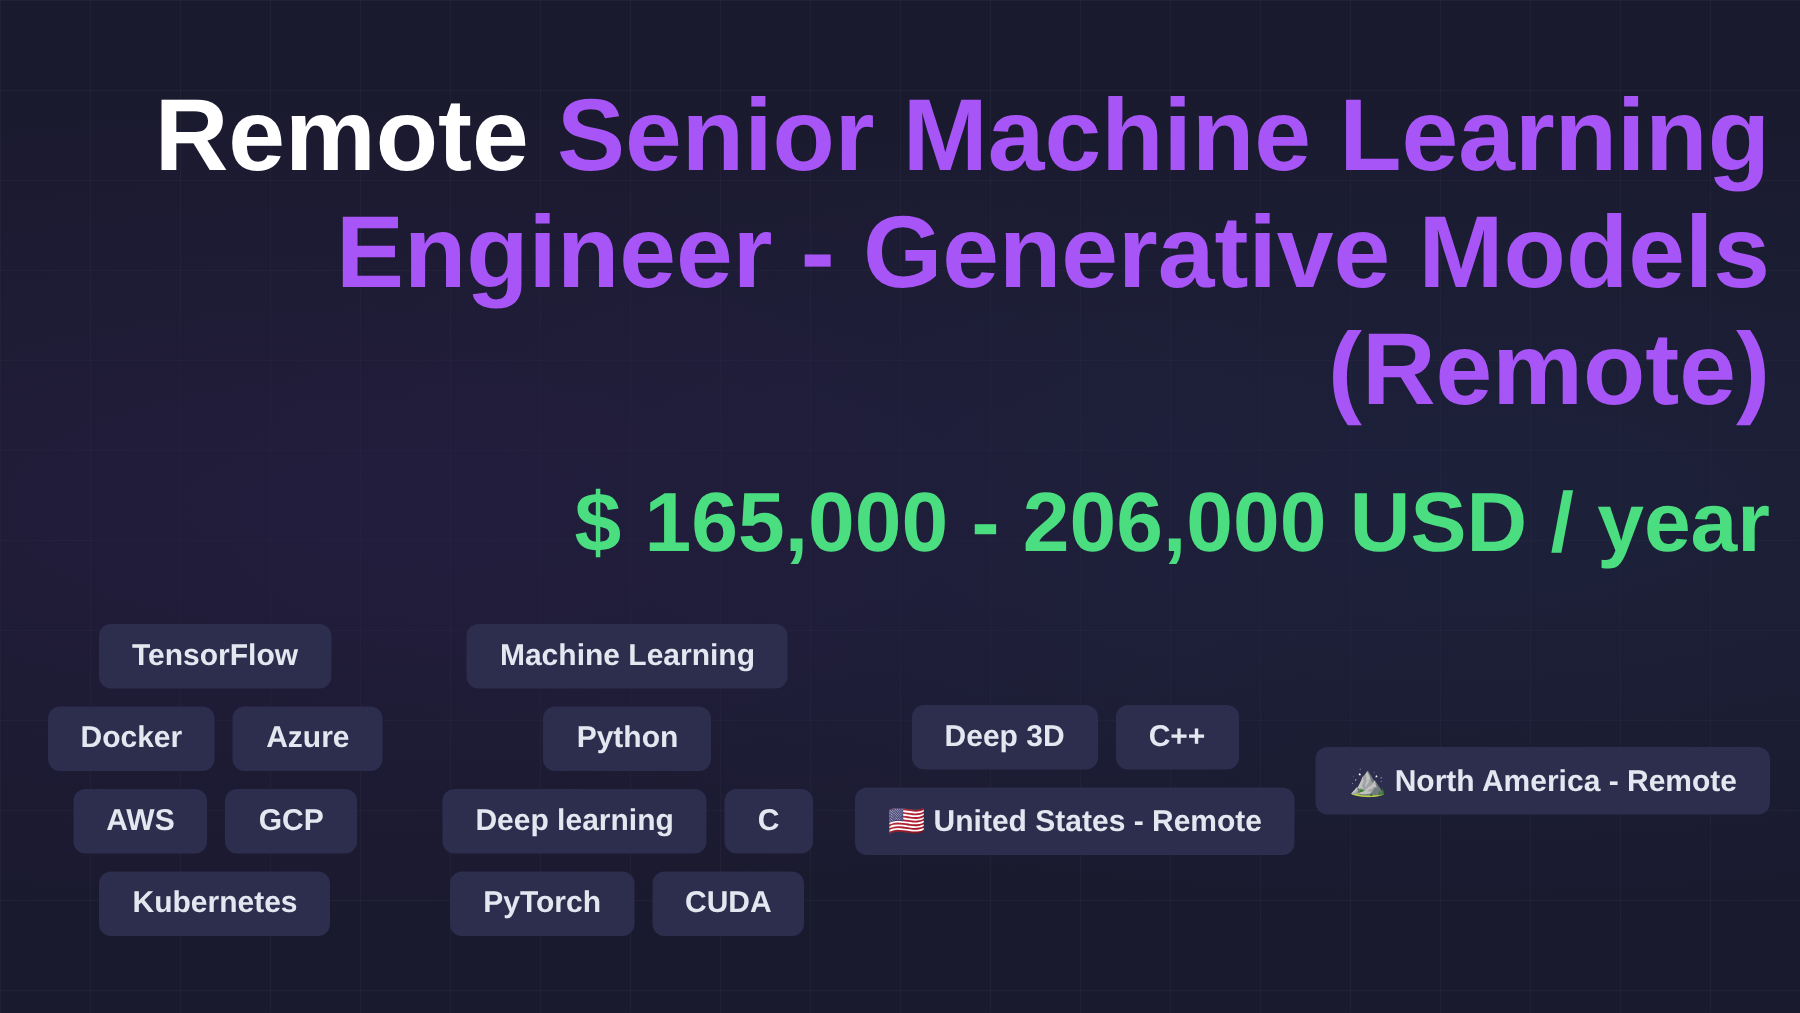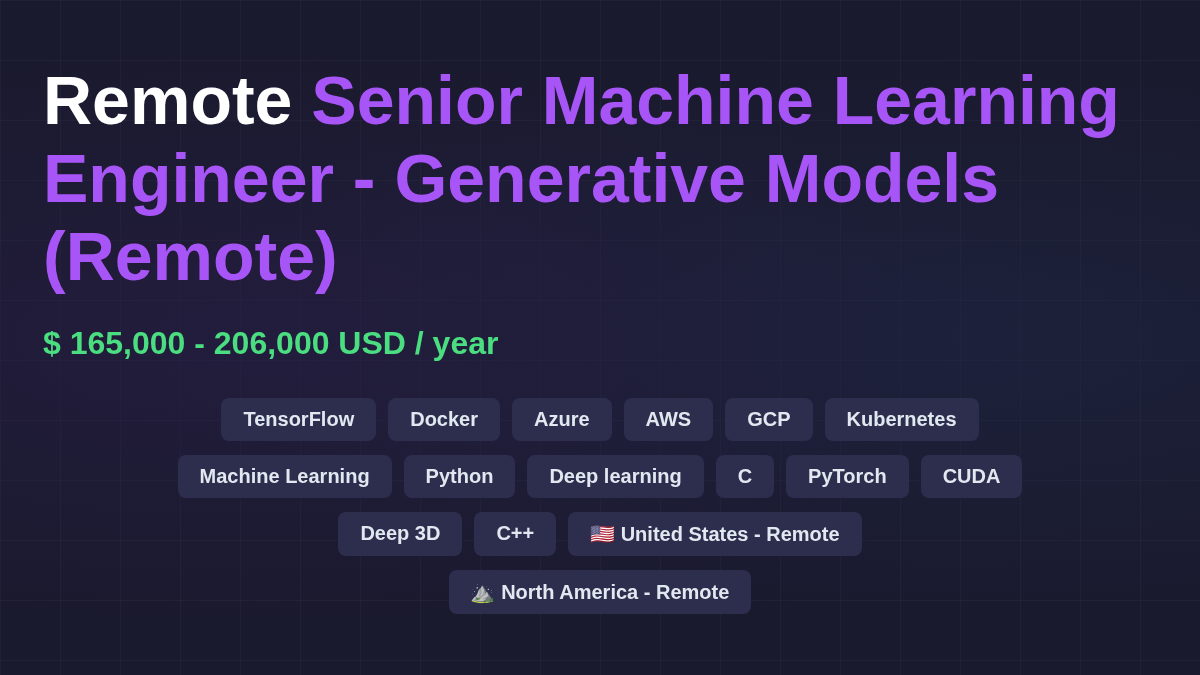--- a/index.html
+++ b/index.html
@@ -35,50 +35,50 @@
       background-image: 
         linear-gradient(rgba(255,255,255,0.03) 1px, transparent 1px),
         linear-gradient(90deg, rgba(255,255,255,0.03) 1px, transparent 1px);
       background-size: 60px 60px;
       pointer-events: none;
     }
 
     .container {
       position: relative;
       z-index: 1;
-      text-align: left;
+      text-align: right;
       width: 100%;
-      padding: 0 43px;
+      padding: 0 20px;
     }
 
     .title {
       font-size: 68px;
       font-weight: 700;
       line-height: 1.15;
       margin-bottom: 30px;
     }
 
     .title-white {
       color: #ffffff;
     }
 
     .title-purple {
       color: #a855f7;
     }
 
     .salary {
-      font-size: 32px;
+      font-size: 56px;
       font-weight: 700;
       color: #4ade80;
       margin-bottom: 36px;
     }
 
     .tags-container {
       display: flex;
-      flex-direction: column;
+      flex-direction: row;
       align-items: center;
       gap: 14px;
     }
 
     .tags-row {
       display: flex;
       flex-wrap: wrap;
       justify-content: center;
       gap: 12px;
     }

